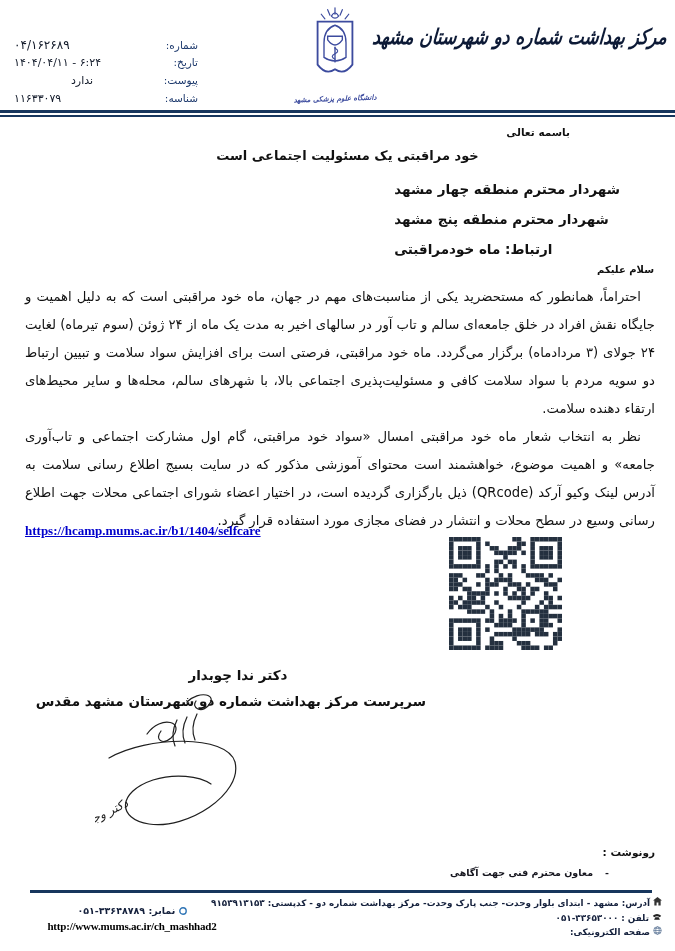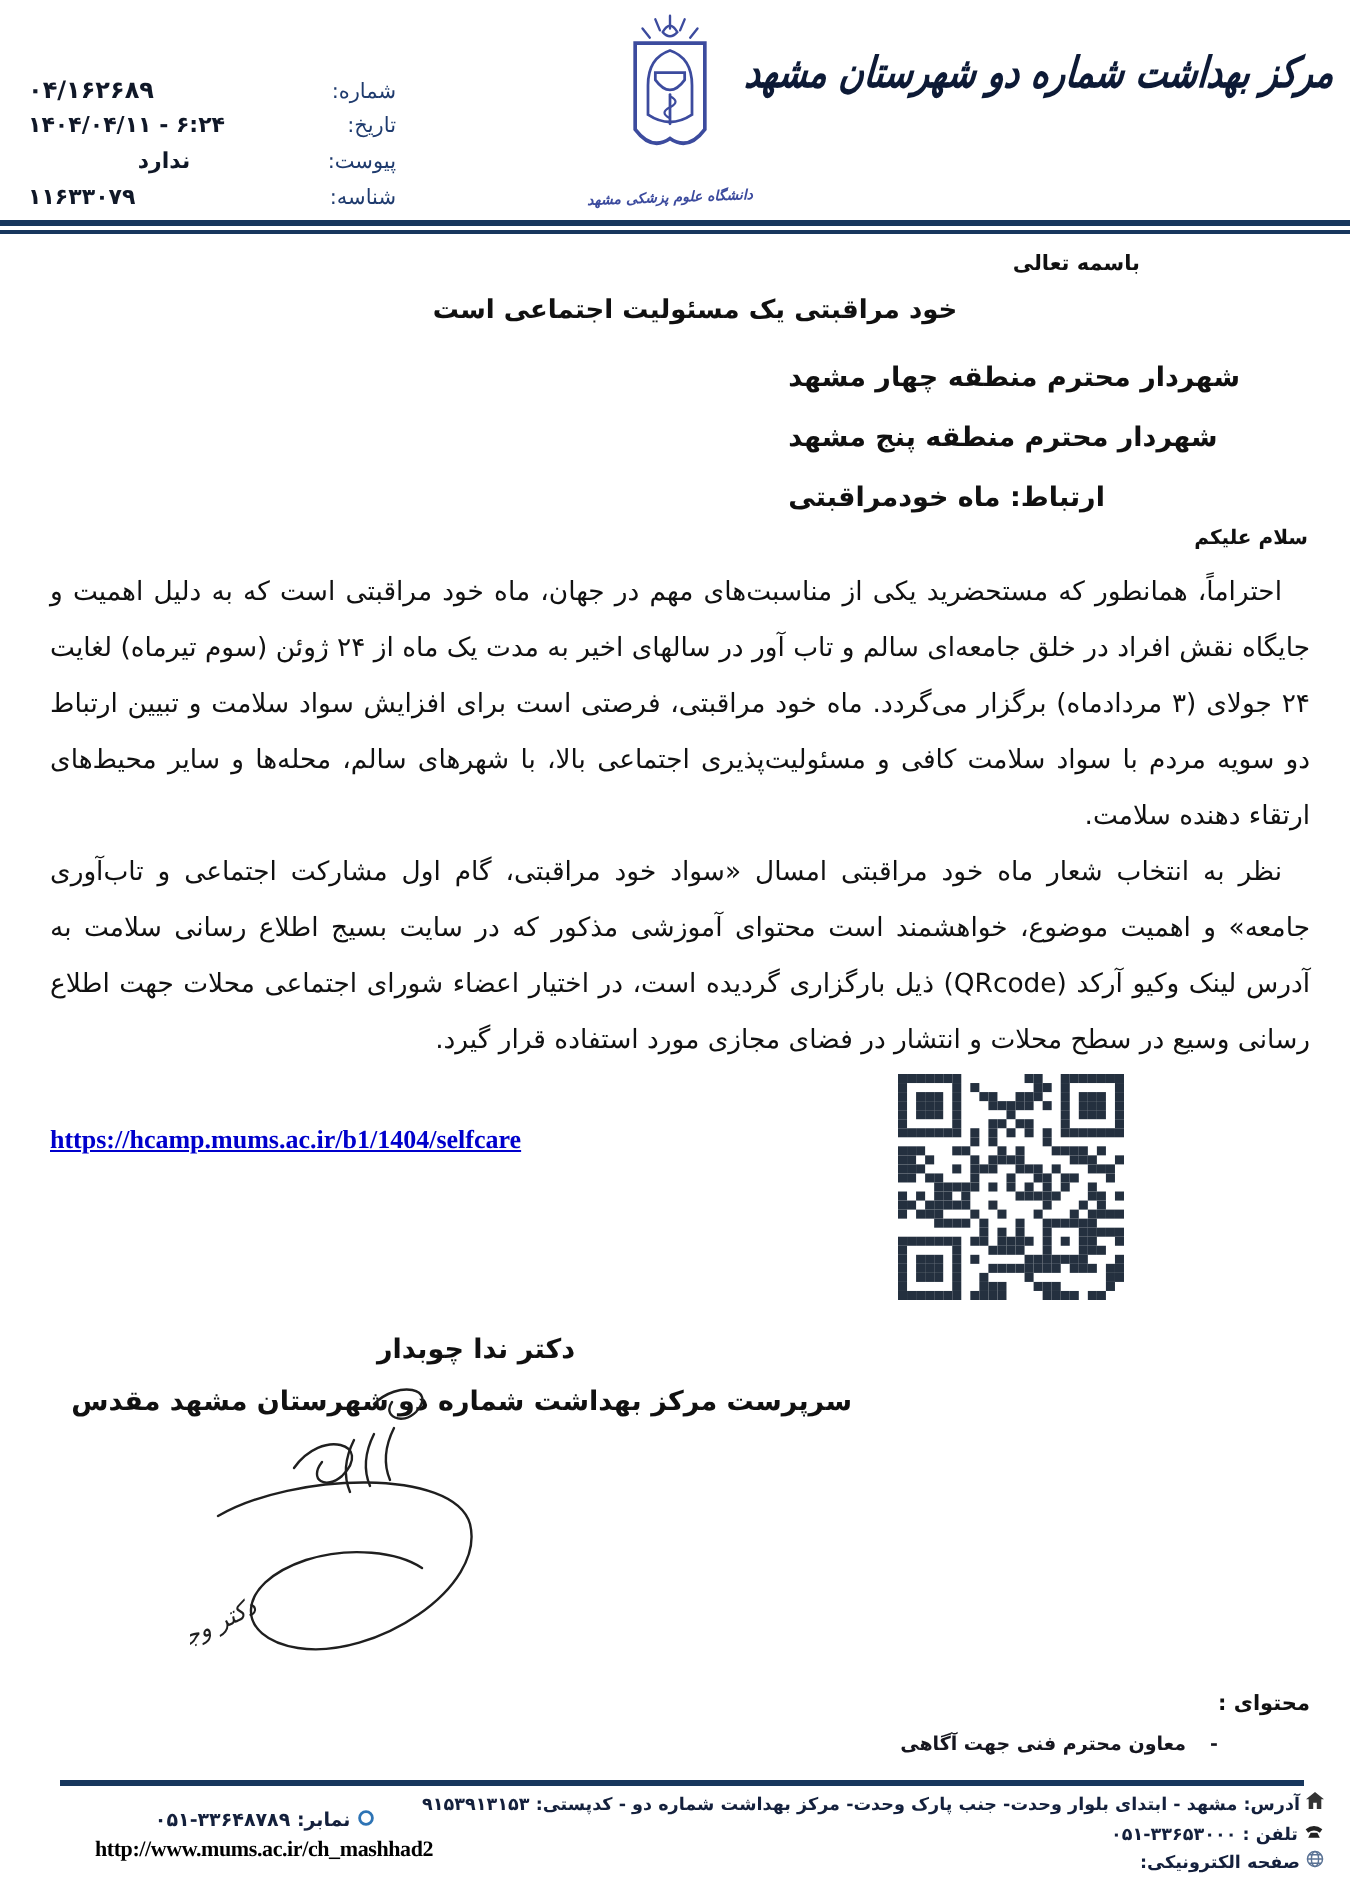--- a/index.html
+++ b/index.html
@@ -9,39 +9,39 @@
   
   .org-title{position:absolute;top:26px;right:8px;width:285px;text-align:center;
     font-family:"DejaVu Serif",serif;font-style:italic;font-weight:bold;font-size:17px;
     color:#0d1a36;white-space:nowrap;transform:skewX(-5deg) scaleY(1.25);direction:rtl;}
   .logo{position:absolute;top:6px;left:283px;width:104px;text-align:center;}
   .logo-caption{font-family:"DejaVu Serif",serif;font-style:italic;font-weight:bold;
     font-size:7px;color:#3c4b9e;margin-top:-4px;transform:rotate(-2deg);direction:rtl;}
   .fields{position:absolute;top:38px;left:14px;width:184px;direction:rtl;}
   .frow{display:flex;align-items:baseline;height:18px;}
   .flabel{width:48px;font-size:10.5px;color:#1f3b6e;}
-  .fvalue{flex:1;direction:ltr;unicode-bidi:isolate;text-align:left;font-weight:bold;
+  .fvalue{flex:1;direction:ltr;unicode-bidi:isolate;text-align:left;font-weight:normal;
     font-size:11px;color:#101828;}
   .fvalue.big{font-size:12px;}
   .rule-a{position:absolute;top:110px;left:0;width:675px;height:3px;background:#17365d;}
   .rule-b{position:absolute;top:115px;left:0;width:675px;height:2px;background:#17365d;}
 
   
   .bismillah{position:absolute;top:126px;left:230px;width:340px;text-align:right;
     font-size:10.5px;font-weight:bold;direction:rtl;}
   .slogan{position:absolute;top:148px;left:0;right:0;text-align:center;font-weight:bold;
     font-size:13px;direction:rtl;transform:translateX(10px);}
   .addressees{position:absolute;top:174px;right:55px;text-align:left;direction:rtl;
     font-weight:bold;font-size:13.5px;line-height:30px;}
   .salutation{position:absolute;top:264px;right:21px;font-weight:bold;font-size:10px;direction:rtl;}
   .paras{position:absolute;top:283px;right:20px;left:25px;direction:rtl;
     font-size:13.2px;line-height:28px;text-align:justify;}
   .paras p{margin:0;text-indent:14px;}
   .link-row{position:absolute;top:523px;left:25px;direction:ltr;
-    font-family:"Liberation Serif",serif;font-weight:bold;font-size:13px;margin-top:39px;}
+    font-family:"Liberation Serif",serif;font-weight:bold;font-size:13px;}
   .link-row a{color:#0000cc;text-decoration:underline;}
   .qr-box{position:absolute;top:537px;left:449px;width:113px;height:113px;background:#fff;}
 
   
   .sig{position:absolute;top:662px;left:50px;width:376px;text-align:center;direction:rtl;
     font-weight:bold;font-size:13.5px;line-height:26px;white-space:nowrap;}
   .scribble{position:absolute;top:694px;left:95px;width:185px;height:160px;}
 
   
   .cc-label{position:absolute;top:846px;right:20px;font-size:10.5px;font-weight:bold;direction:rtl;}
@@ -454,21 +454,21 @@
         <path d="M52,40 C66,20 92,28 76,44 C68,51 59,46 66,37"></path>
         <path d="M82,26 q-7,14 -2,26"></path>
         <path d="M92,23 q-7,14 -2,26"></path>
         <path d="M102,20 q-7,14 -2,26"></path>
         <path d="M14,64 C52,42 132,40 140,68 C148,100 92,136 54,130 C22,125 22,98 58,86 C80,79 104,82 116,90"></path>
         <text x="34" y="112" transform="rotate(-26 34 112)" font-family="DejaVu Sans, sans-serif" font-style="italic" font-size="12" fill="#1f1f1f" stroke="none" direction="rtl">دکتر وجیهه دری</text>
       </g>
     </svg>
   </div>
 
-  <div class="cc-label">محتوای :</div>
+  <div class="cc-label">رونوشت :</div>
   <div class="cc-item">
     <span>-</span>
     <span>معاون محترم فنی جهت آگاهی</span>
   </div>
 
   <div class="foot-rule"></div>
 
   <div class="foot-right">
     <div class="ln">
       <span class="icn">

